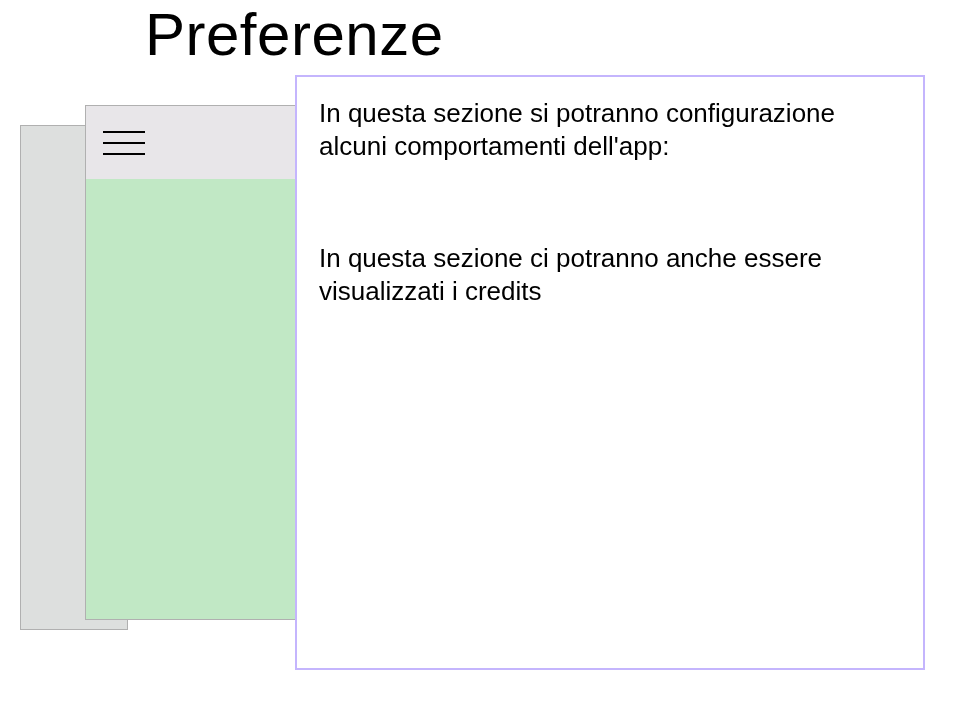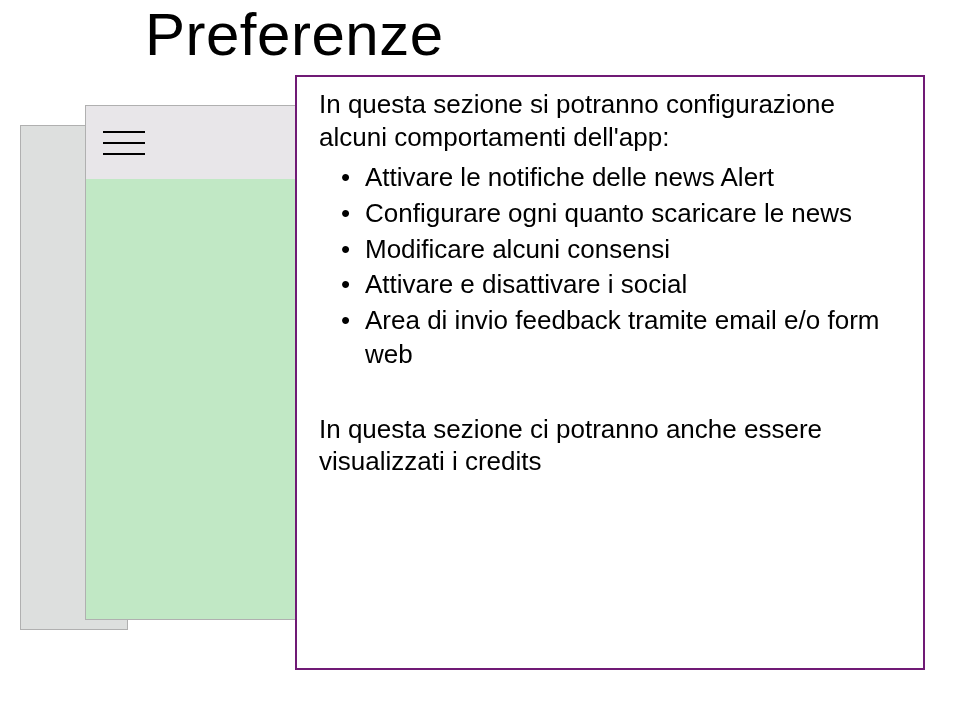--- a/index.html
+++ b/index.html
@@ -81,23 +81,23 @@
       height: calc(100% - 73px);
       background: #c1e8c5;
     }
     
     .info-box {
       position: absolute;
       top: 75px;
       right: 35px;
       width: 630px;
       height: 595px;
-      border: 2px solid #701a75;
+      border: 2px solid #c4b5fd;
       background: #ffffff;
-      padding: 11px 22px;
+      padding: 20px 22px;
     }
     
     .intro-text {
       font-size: 26px;
       color: #000000;
       line-height: 1.25;
       margin-bottom: 8px;
     }
     
     .bullet-list {
@@ -119,21 +119,21 @@
       position: absolute;
       left: 22px;
       top: 0;
       font-size: 26px;
     }
     
     .footer-text {
       font-size: 26px;
       color: #000000;
       line-height: 1.25;
-      margin-top: 41px;
+      margin-top: 80px;
     }
   </style>
 </head>
 <body>
 
 <h1 class="title">Preferenze</h1>
 
 <div class="mockup-container">
   <div class="mockup-back"></div>
   <div class="mockup-front">
@@ -143,21 +143,14 @@
         <div class="hamburger-line"></div>
         <div class="hamburger-line"></div>
       </div>
     </div>
     <div class="mockup-body"></div>
   </div>
 </div>
 
 <div class="info-box">
   <p class="intro-text">In questa sezione si potranno configurazione alcuni comportamenti dell'app:</p>
-  <ul class="bullet-list">
-    <li class="bullet-item">Attivare le notifiche delle news Alert</li>
-    <li class="bullet-item">Configurare ogni quanto scaricare le news</li>
-    <li class="bullet-item">Modificare alcuni consensi</li>
-    <li class="bullet-item">Attivare e disattivare i social</li>
-    <li class="bullet-item">Area di invio feedback tramite email e/o form web</li>
-  </ul>
   <p class="footer-text">In questa sezione ci potranno anche essere visualizzati i credits</p>
 </div>
 
 </body></html>

